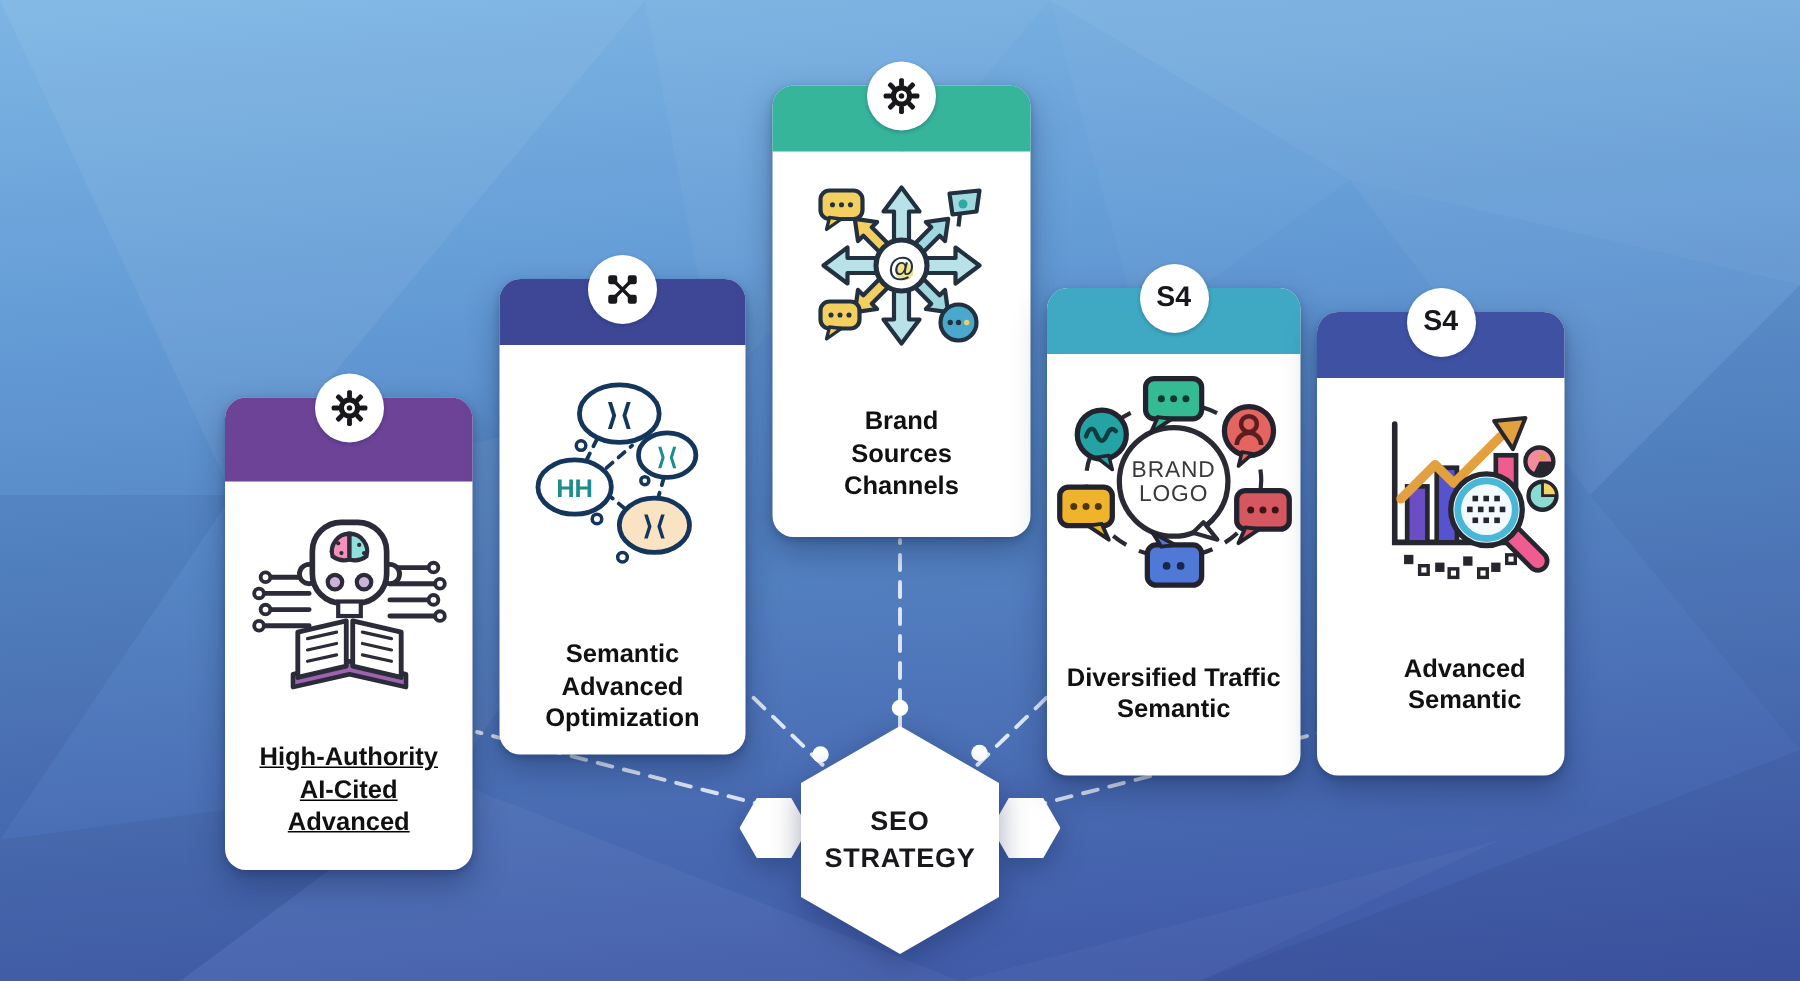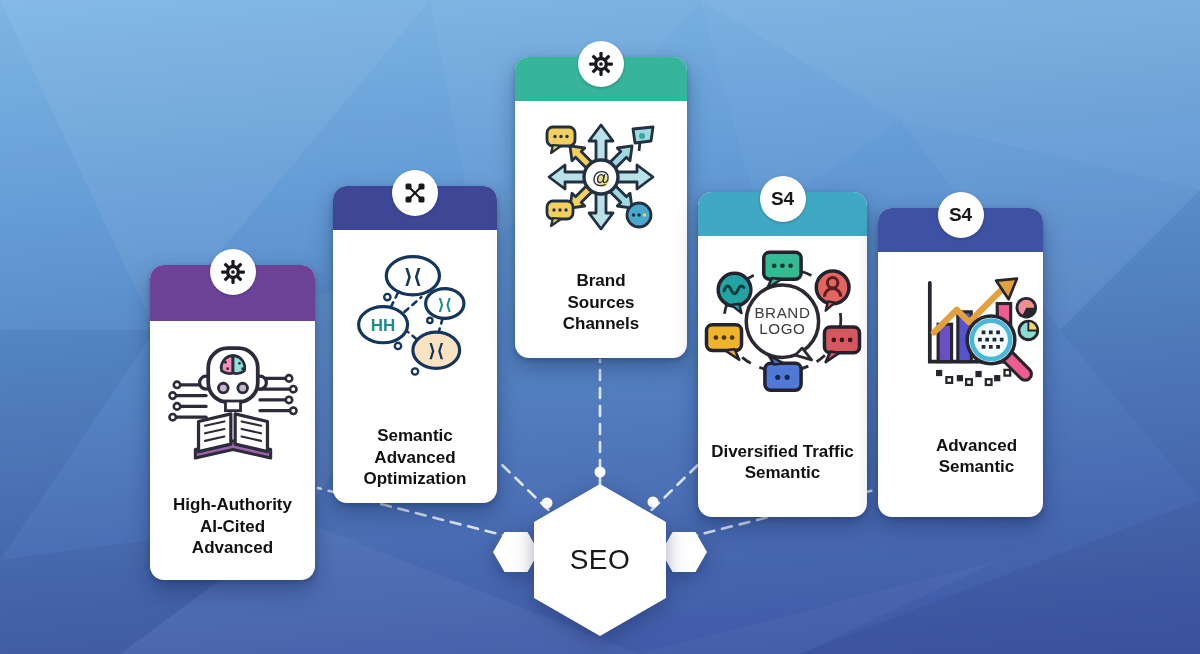--- a/index.html
+++ b/index.html
@@ -15,21 +15,21 @@
   .poly-layer{z-index:1;}
   .connector-layer{z-index:2;}
 
   
   .hex-wrap{position:absolute;z-index:3;filter:drop-shadow(0 6px 10px rgba(15,30,70,.38));}
   .hex-main{
     width:132px;height:152px;background:#fff;
     clip-path:polygon(50% 0,100% 25%,100% 75%,50% 100%,0 75%,0 25%);
     display:flex;flex-direction:column;align-items:center;justify-content:center;
   }
-  .hex-main .hx-line{font-weight:normal;font-size:28px;color:#17171c;letter-spacing:.5px;line-height:1.4;}
+  .hex-main .hx-line{font-weight:bold;font-size:18px;color:#17171c;letter-spacing:.5px;line-height:1.4;}
   .hex-small{
     width:46px;height:40px;background:#fff;
     clip-path:polygon(25% 0,75% 0,100% 50%,75% 100%,25% 100%,0 50%);
   }
   .hex-main-wrap{left:534px;top:484px;z-index:5;}
   .hex-left-wrap{left:493px;top:532px;}
   .hex-right-wrap{left:661px;top:532px;}
 
   
   .card{
@@ -114,21 +114,21 @@
           <rect x="10.5" y="18" width="3" height="5" rx="1" transform="rotate(45 12 12)"></rect>
           <rect x="10.5" y="1" width="3" height="5" rx="1" transform="rotate(-45 12 12)"></rect>
           <rect x="10.5" y="18" width="3" height="5" rx="1" transform="rotate(-45 12 12)"></rect>
         </g>
         <circle cx="12" cy="12" r="6.6" fill="#17171c"></circle>
         <circle cx="12" cy="12" r="3.4" fill="#fff"></circle>
         <circle cx="12" cy="12" r="1.7" fill="#17171c"></circle>
       </svg>
     </div>
     <div class="card-header tall" style="background-color: rgb(109, 67, 151);"></div>
-    <div class="card-body" style="height:259px;">
+    <div class="card-body" style="height:259px;text-decoration:underline;">
       <div class="icon-box" style="margin-top:10px;">
         <svg width="140" height="140" viewBox="0 0 130 130">
           <g stroke="#2b2b3a" stroke-width="3" fill="none" stroke-linecap="round">
             <line x1="14" y1="50" x2="40" y2="50"></line>
               <line x1="10" y1="60" x2="40" y2="60"></line>
             <line x1="14" y1="70" x2="40" y2="70"></line>
               <line x1="10" y1="80" x2="40" y2="80"></line>
             <line x1="90" y1="44" x2="116" y2="44"></line>
               <line x1="90" y1="54" x2="120" y2="54"></line>
             <line x1="90" y1="64" x2="116" y2="64"></line>
@@ -420,16 +420,17 @@
       <div class="card-title" style="margin-bottom:40px;">
         <div>Advanced</div>
         <div>Semantic</div>
       </div>
     </div>
   </div>
 
   <div class="hex-wrap hex-main-wrap">
     <div class="hex-main">
       <span class="hx-line">SEO</span>
+      <span class="hx-line">STRATEGY</span>
     </div>
   </div>
 
 </div>
 
 </body></html>

